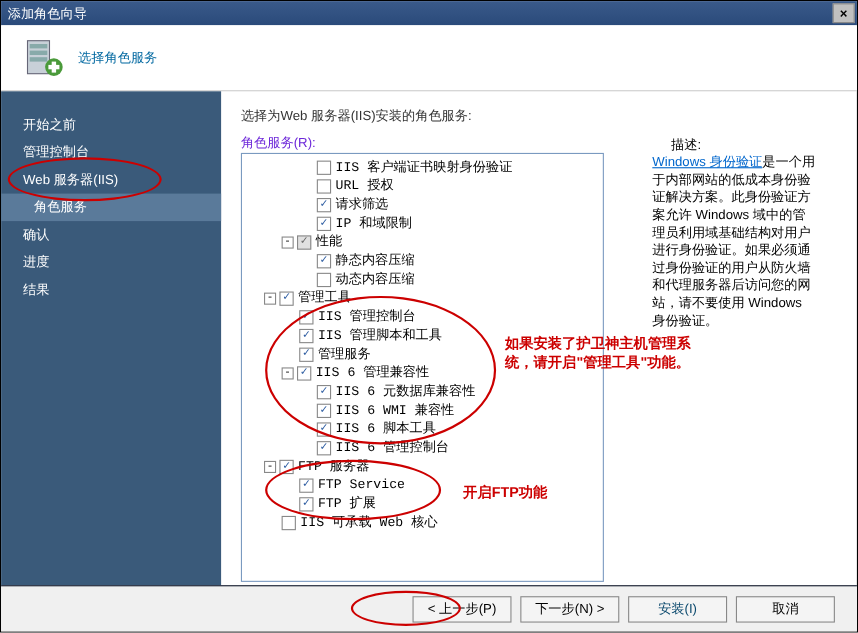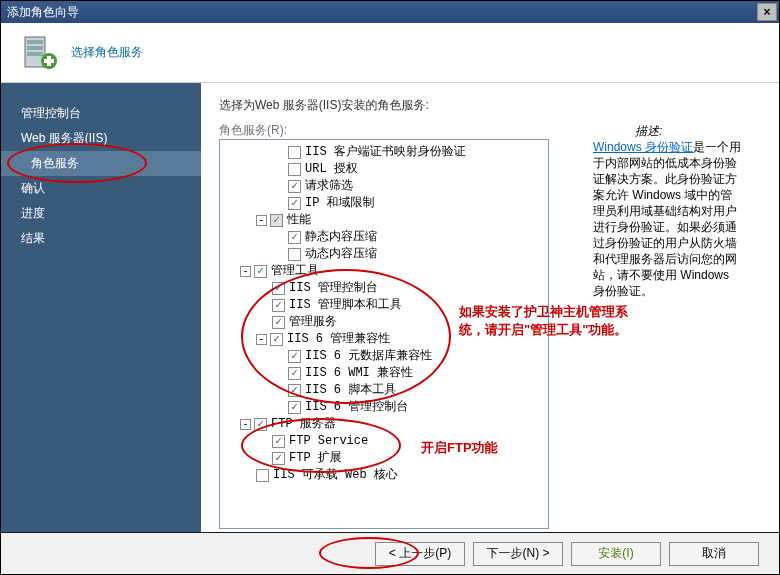--- a/index.html
+++ b/index.html
@@ -10,37 +10,37 @@
 .titlebar .close { width: 20px; height: 18px; background: #c0c0c0; color: #000; text-align: center; line-height: 16px; margin-right: 2px; border: 1px solid #888; font-family: Arial; font-weight: bold; }
 .header { height: 60px; background: #fff; display: flex; align-items: center; padding-left: 18px; border-bottom: 1px solid #ccc; }
 .header .icon { width: 40px; height: 40px; margin-right: 12px; }
 .header .heading { font-size: 12px; color: #0369a1; }
 .body { display: flex; height: 450px; }
 .sidebar { width: 200px; background: #3a5a7a; color: #fff; padding-top: 18px; }
 .sidebar .item { padding: 4px 20px; cursor: pointer; font-size: 12px; }
 .sidebar .item.active { background: #5a7a9a; }
 .main { flex: 1; padding: 14px 18px; position: relative; }
 .instruction { color: #333; margin-bottom: 8px; }
-.label-roles { color: #737373; margin-bottom: 4px; display: inline-block; }
-.label-desc { position: absolute; left: 434px; top: 40px; font-style: italic; }
+.label-roles { color: #6d28d9; margin-bottom: 4px; display: inline-block; }
+.label-desc { position: absolute; left: 409px; top: 40px; }
 .tree-box { width: 330px; height: 390px; border: 1px solid #7a9ac0; background: #fff; overflow: hidden; padding: 4px; position: absolute; top: 56px; left: 18px; }
 .tree { font-family: Liberation Mono, monospace; font-size: 12px; white-space: pre; line-height: 17px; }
 .tree .row { display: flex; align-items: center; height: 17px; }
 .tree .indent { display: inline-block; }
 .tree .box { width: 11px; height: 11px; border: 1px solid #888; text-align: center; line-height: 9px; font-size: 10px; margin-right: 3px; display: inline-block; background: #fff; }
 .tree .cb { width: 13px; height: 13px; border: 1px solid #888; margin-right: 4px; display: inline-flex; align-items: center; justify-content: center; background: #fff; font-size: 11px; }
 .tree .cb.checked::after { content: "✓"; color: #2a5aa0; font-weight: bold; }
 .tree .cb.grayed { background: #e0e0e0; }
 .tree .cb.grayed::after { content: "✓"; color: #666; font-weight: bold; }
 .desc-panel { position: absolute; left: 392px; top: 56px; width: 150px; font-size: 12px; line-height: 16px; }
 .desc-panel a { color: #0066cc; text-decoration: underline; }
 .link-details { position: absolute; left: 18px; top: 460px; color: #0066cc; text-decoration: underline; cursor: pointer; }
 .footer { position: absolute; bottom: 0; left: 0; right: 0; height: 42px; border-top: 1px solid #0f172a; background: #f0f0f0; display: flex; align-items: center; justify-content: flex-end; padding-right: 20px; gap: 8px; }
 .footer button { min-width: 90px; height: 24px; font-size: 12px; border: 1px solid #888; background: #f4f4f4; cursor: pointer; font-family: inherit; }
-.footer button:disabled { color: #4d7c0f; }
+.footer button:disabled { color: #0c4a6e; }
 .annot { position: absolute; color: #cc0000; font-size: 13px; font-weight: bold; line-height: 18px; pointer-events: none; }
 .oval { position: absolute; border: 2px solid #cc0000; border-radius: 50%; pointer-events: none; }
 </style>
 </head>
 <body>
 
 <div class="window">
   <div class="titlebar">
     <span class="title">添加角色向导</span>
     <div class="close">×</div>
@@ -54,20 +54,21 @@
       <rect x="8" y="19" width="16" height="4" fill="#8aa"></rect>
       <circle cx="30" cy="28" r="8" fill="#4a9a3a"></circle>
       <rect x="28" y="23" width="4" height="10" fill="#fff"></rect>
       <rect x="25" y="26" width="10" height="4" fill="#fff"></rect>
     </svg>
     <div class="heading">选择角色服务</div>
   </div>
 
   <div class="body">
     <div class="sidebar">
+      <div class="item">开始之前</div>
       <div class="item">管理控制台</div>
       <div class="item">Web 服务器(IIS)</div>
       <div class="item active" style="padding-left:30px">角色服务</div>
       <div class="item">确认</div>
       <div class="item">进度</div>
       <div class="item">结果</div>
     </div>
 
     <div class="main">
       <div class="instruction">选择为Web 服务器(IIS)安装的角色服务:</div>

